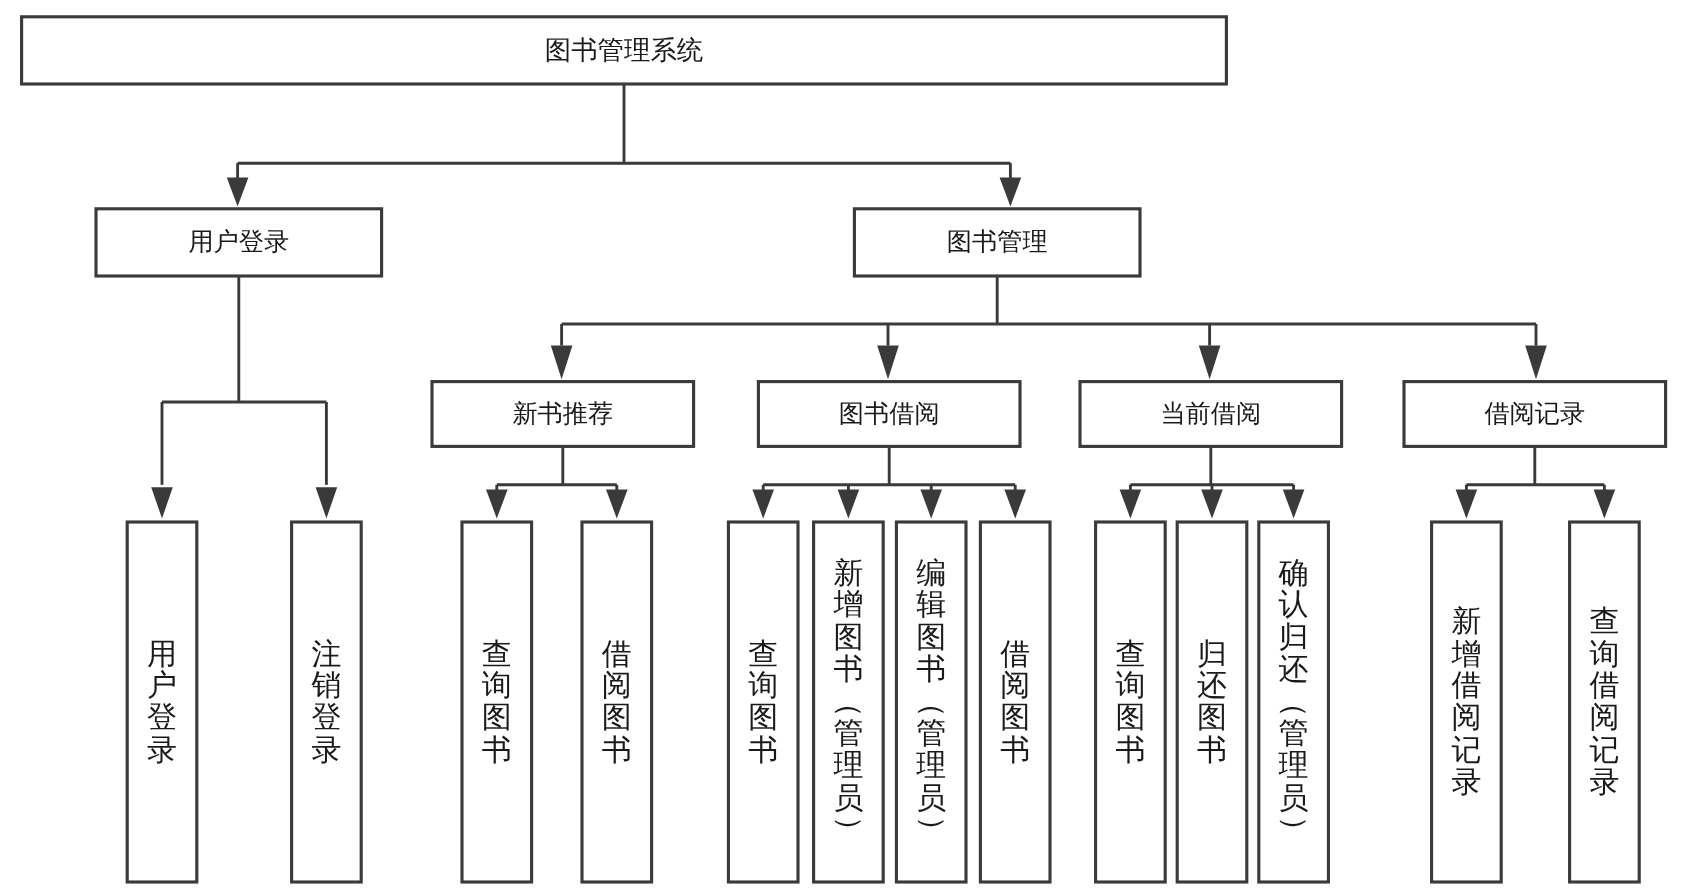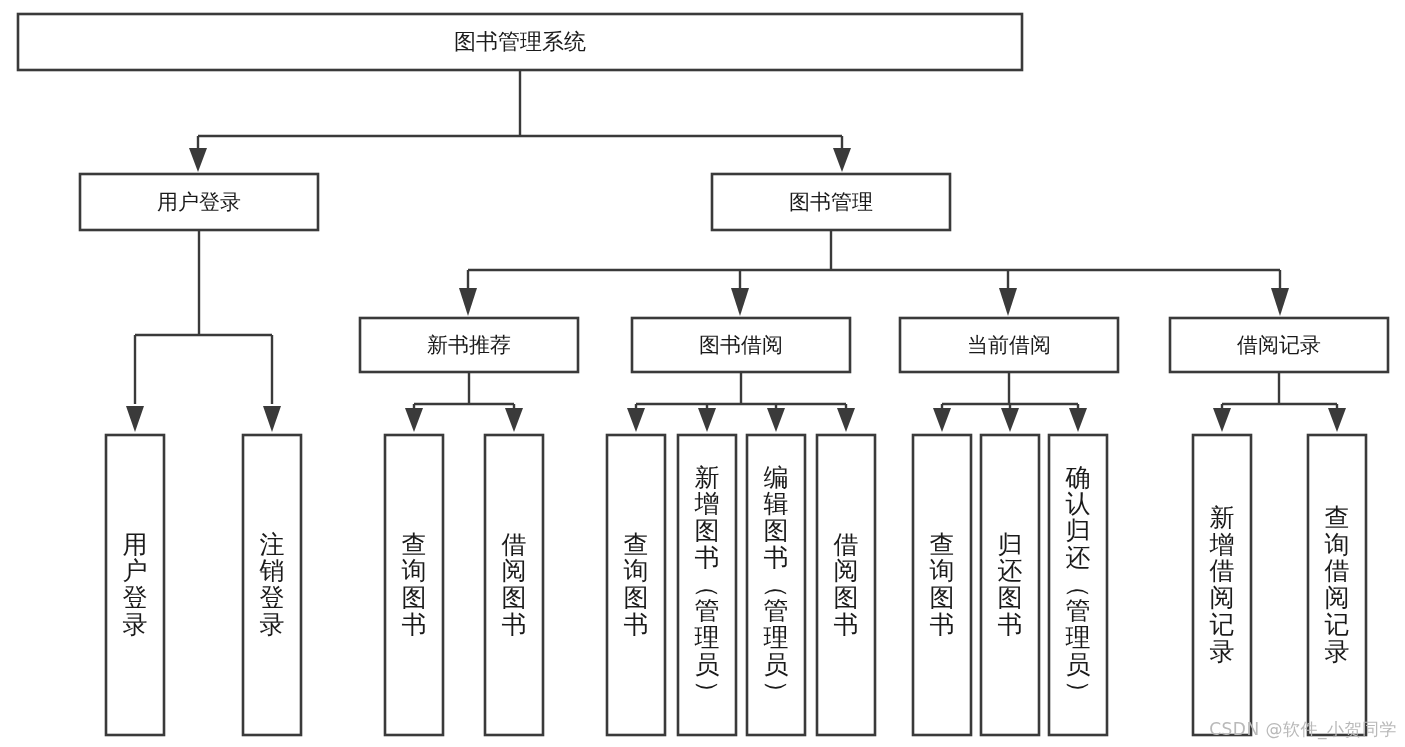--- a/index.html
+++ b/index.html
@@ -307,15 +307,14 @@
     </div>
   <div class="vtext-wrap" style="left:1308px; top:435px; width:58px; height:300px;">
       <span class="vtext-char" style="font-size: 25px; line-height: 26.75px; height: 26.75px;">查</span>
       <span class="vtext-char" style="font-size: 25px; line-height: 26.75px; height: 26.75px;">询</span>
       <span class="vtext-char" style="font-size: 25px; line-height: 26.75px; height: 26.75px;">借</span>
       <span class="vtext-char" style="font-size: 25px; line-height: 26.75px; height: 26.75px;">阅</span>
       <span class="vtext-char" style="font-size: 25px; line-height: 26.75px; height: 26.75px;">记</span>
       <span class="vtext-char" style="font-size: 25px; line-height: 26.75px; height: 26.75px;">录</span>
     </div>
 
-  <div class="watermark">CSDN @软件_小贺同学</div>
 
 </div>
 
 </body></html>

